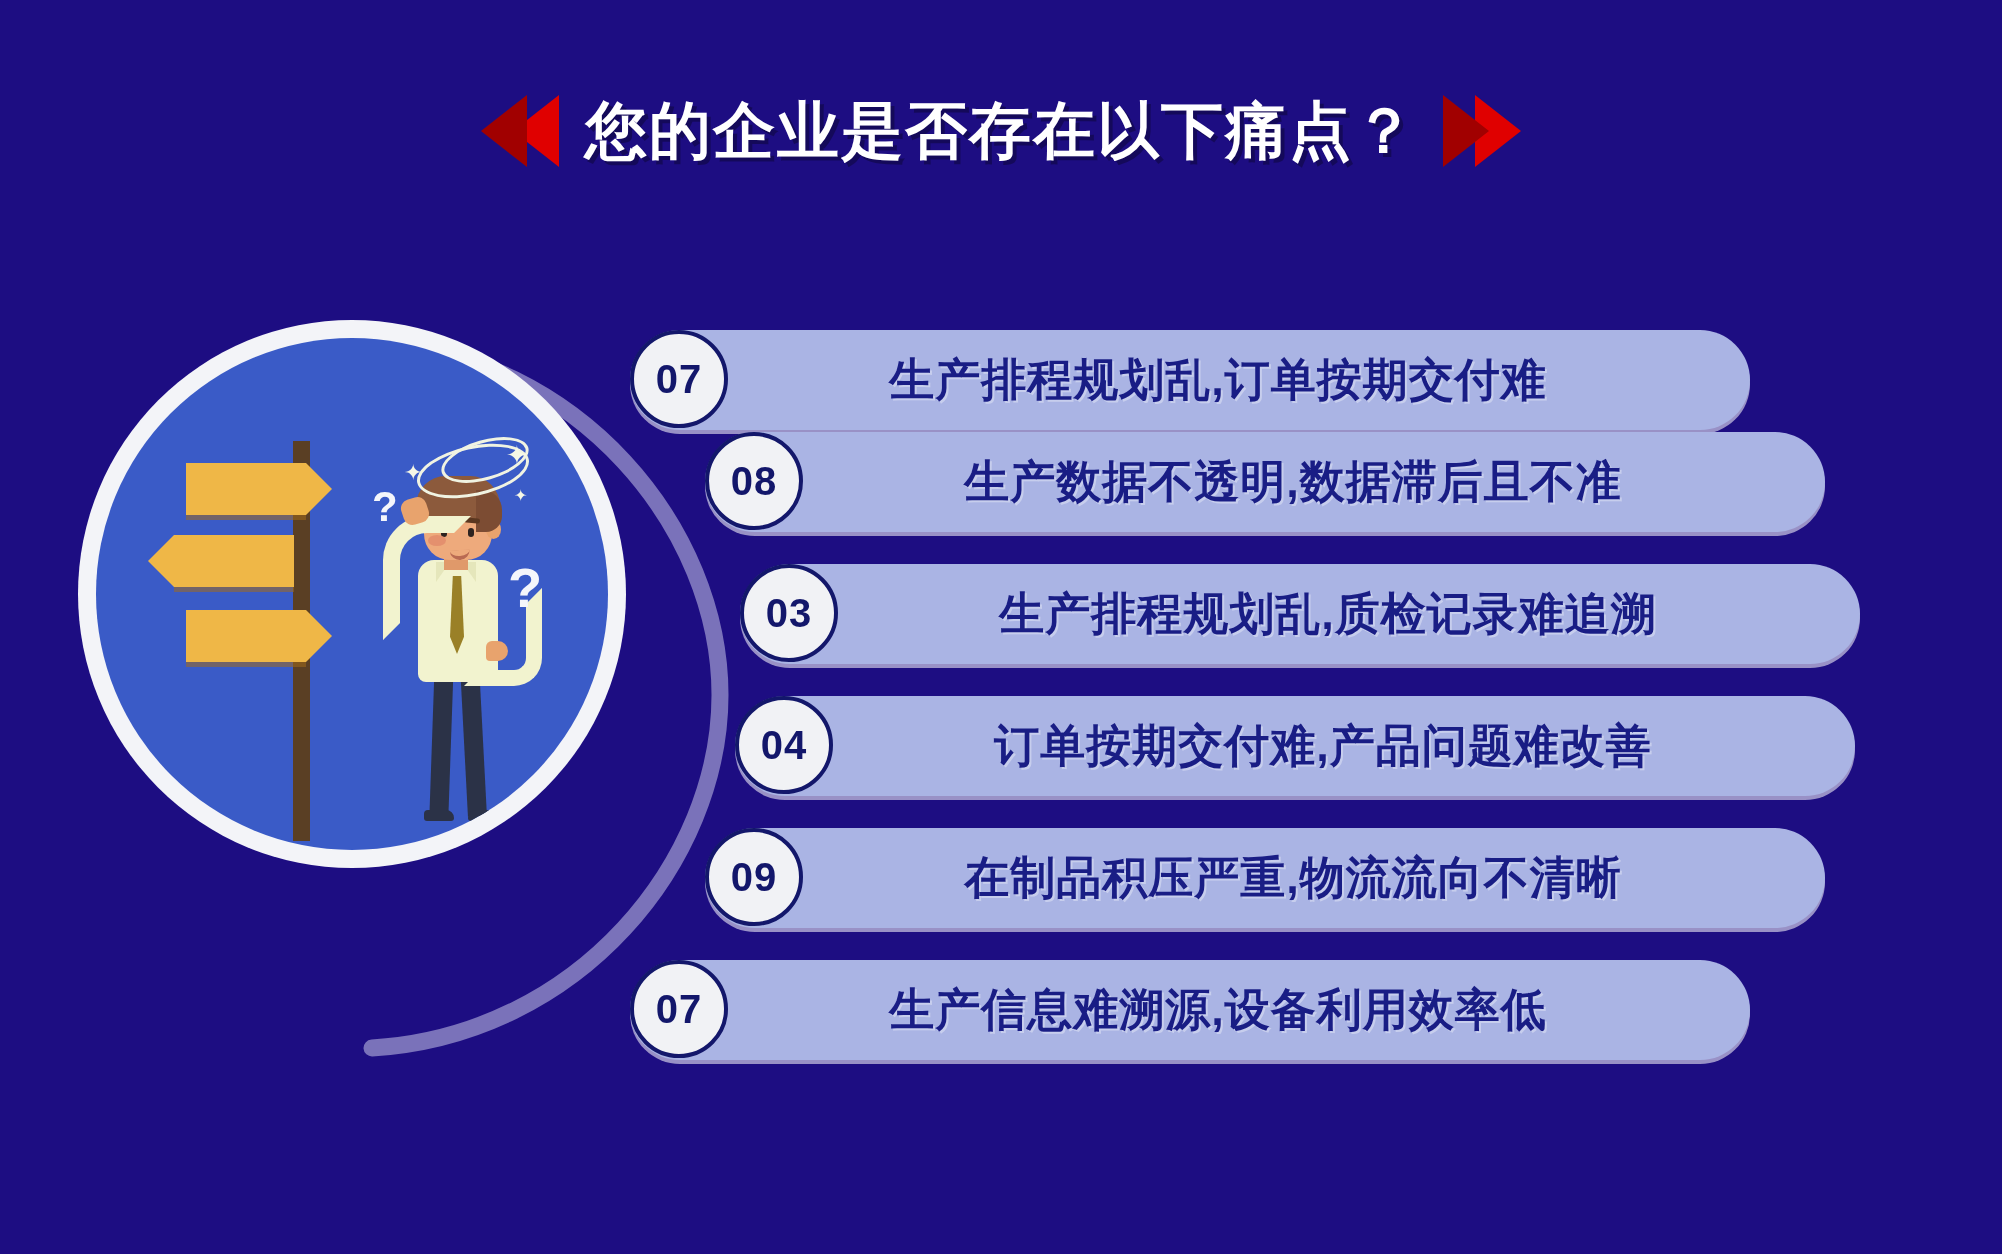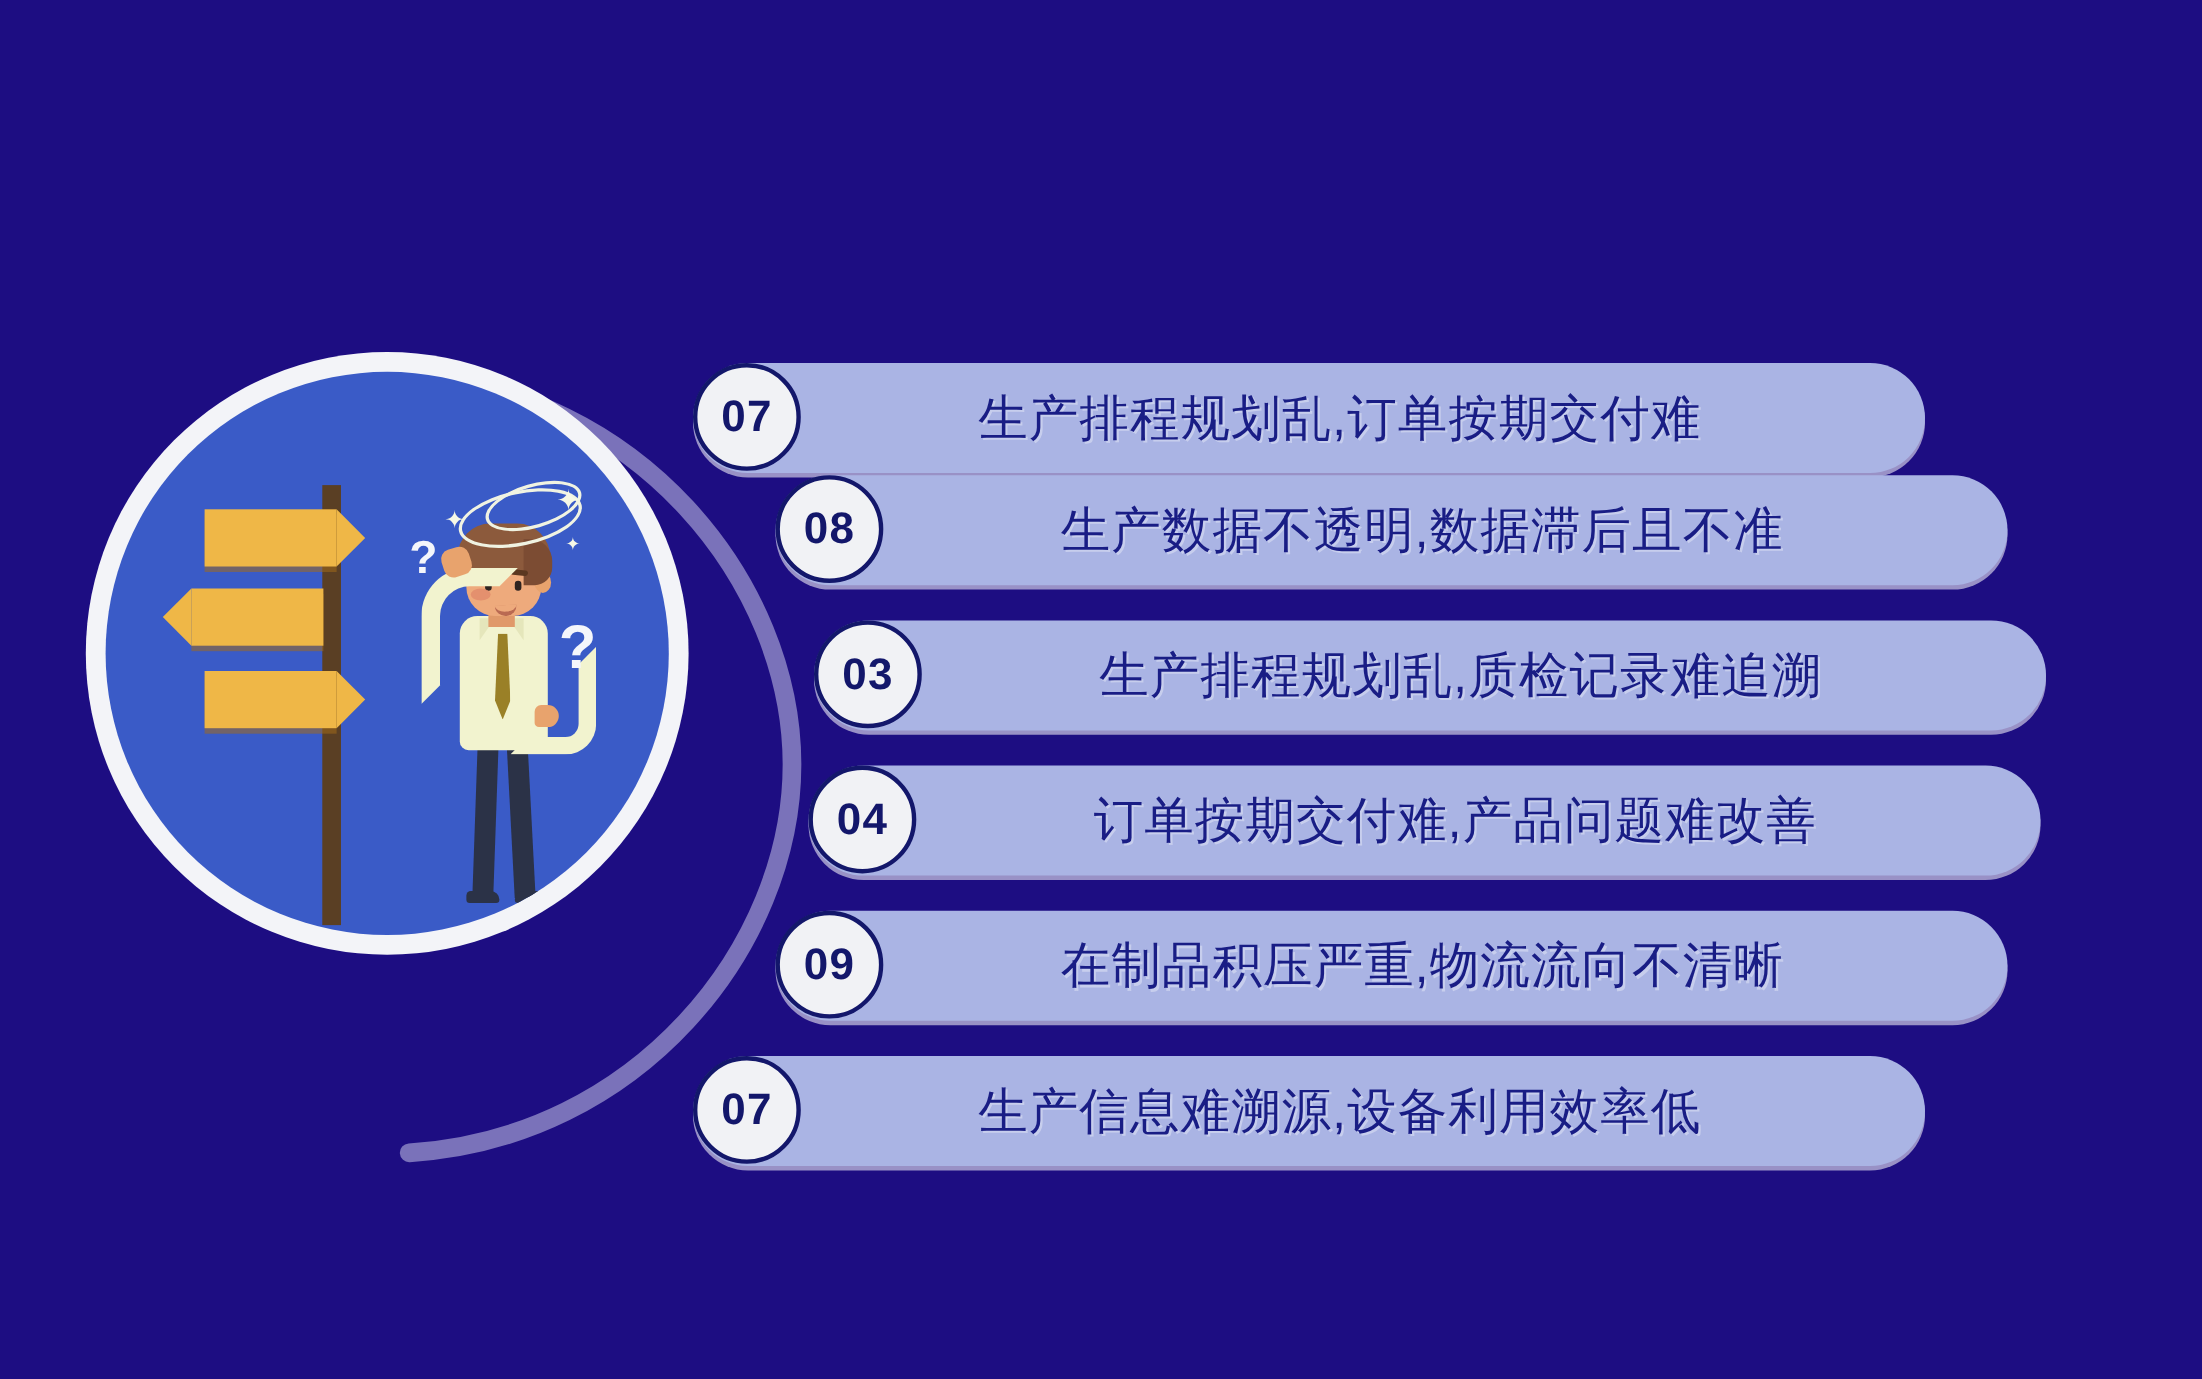--- a/index.html
+++ b/index.html
@@ -185,21 +185,21 @@
     top: 0;
     height: 100px;
     width: 100%;
     display: flex;
     align-items: center;
     justify-content: center;
     padding-left: 56px;
     box-sizing: border-box;
     color: #191d85;
     font-size: 45px;
-    font-weight: normal;
+    font-weight: bold;
     letter-spacing: 1px;
     white-space: nowrap;
     text-shadow: 2px 2px 0 rgba(255,255,255,0.35);
     text-align: right;
   }
   .badge {
     position: absolute;
     left: 0;
     top: 0;
     width: 98px;
@@ -215,20 +215,31 @@
     font-size: 40px;
     font-weight: bold;
     letter-spacing: 1px;
   }
 </style>
 </head>
 <body>
 
 <div id="slide">
 
+  <div id="title-row">
+    <span class="arrow-pair">
+      <span class="tri tri-left back"></span>
+      <span class="tri tri-left"></span>
+    </span>
+    <span id="title-text">您的企业是否存在以下痛点？</span>
+    <span class="arrow-pair">
+      <span class="tri tri-right back"></span>
+      <span class="tri tri-right"></span>
+    </span>
+  </div>
 
   <svg id="arc-svg" viewBox="0 0 420 790">
     <path d="M 42 42 C 250 55 390 230 390 395 C 390 560 250 735 42 748" fill="none" stroke="#7a72ba" stroke-width="17" stroke-linecap="round"></path>
   </svg>
 
   <div id="illus-wrap">
     <div id="circle-ring"></div>
     <div id="circle-fill">
 
       <div id="post"></div>

